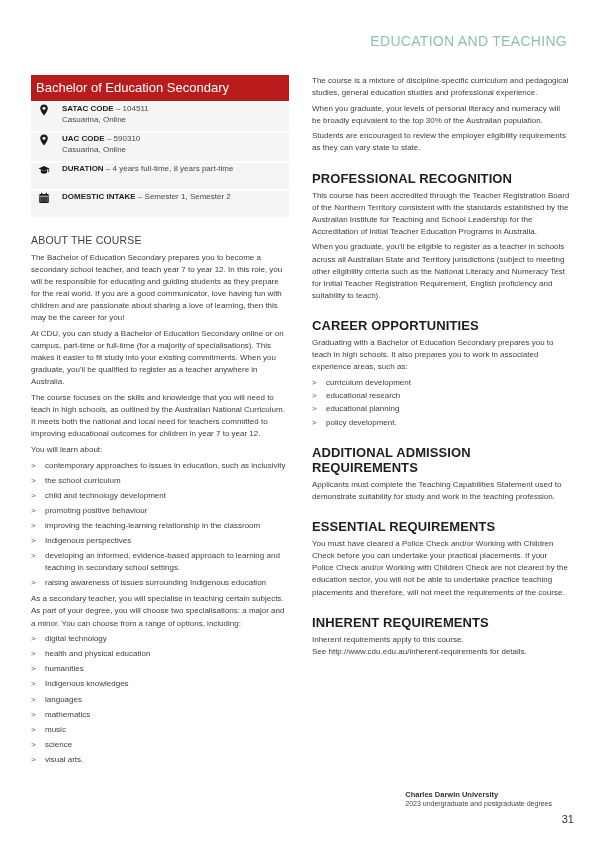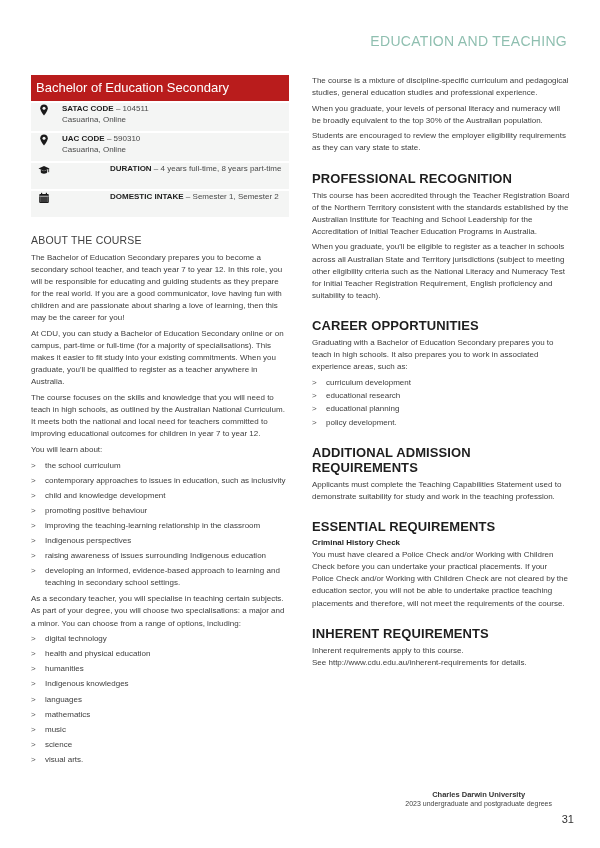--- a/index.html
+++ b/index.html
@@ -19,21 +19,21 @@
   .info-title {
     background: #b91c1c; color: #ffffff;
     font-size: 13px; height: 26px; line-height: 26px;
     padding-left: 5px; margin-bottom: 2px;
   }
   .info-row {
     background: #f4f5f4; display: flex; 
     padding: 0 6px; margin-bottom: 2px;
   }
   .info-row.two-line { height: 28px; }
-  .info-row.one-line { height: 26px; gap: 48px; }
+  .info-row.one-line { height: 26px; }
   .info-row .icon { width: 14px; height: 14px; display: flex; align-items: center; justify-content: center; margin-right: 11px; flex-shrink: 0; }
   .info-row .icon svg { width: 12px; height: 12px; }
   .info-text { font-size: 8px; line-height: 11px; color: #4a4a4a; }
   .info-text b { font-weight: bold; color: #1e1e1e; }
 
   .section-head-light {
     font-size: 10.5px; color: #3e3e3e; letter-spacing: 0.2px;
     margin-top: 17px; margin-bottom: 6px;
   }
   .section-head {
@@ -48,21 +48,21 @@
   ul.chev li {
     position: relative; font-size: 8px; line-height: 12.1px; color: #3e3e3e;
     padding-left: 14px; margin-bottom: 3px;
   }
   ul.chev li::before {
     content: ">"; position: absolute; left: 0; top: 0; color: #555;
   }
   ul.chev.tight li { margin-bottom: 1.3px; }
 
   .footer {
-    position: absolute; top: 790px; right: 48px; text-align: center;
+    position: absolute; top: 790px; right: 48px; text-align: left;
   }
   .footer .uni { font-size: 7.5px; font-weight: bold; color: #333; line-height: 9px; }
   .footer .sub { font-size: 7px; color: #444; line-height: 9px; }
   .page-num {
     position: absolute; top: 813px; right: 26px;
     font-size: 11px; color: #333;
   }
 </style>
 </head>
 <body>
@@ -129,28 +129,28 @@
     </div>
   </div>
 
   <div class="section-head-light">ABOUT THE COURSE</div>
   <p>The Bachelor of Education Secondary prepares you to become a secondary school teacher, and teach year 7 to year 12. In this role, you will be responsible for educating and guiding students as they prepare for the real world. If you are a good communicator, love having fun with children and are passionate about sharing a love of learning, then this may be the career for you!</p>
   <p>At CDU, you can study a Bachelor of Education Secondary online or on campus, part-time or full-time (for a majority of specialisations). This makes it easier to fit study into your existing commitments. When you graduate, you'll be qualified to register as a teacher anywhere in Australia.</p>
   <p>The course focuses on the skills and knowledge that you will need to teach in high schools, as outlined by the Australian National Curriculum. It meets both the national and local need for teachers committed to improving educational outcomes for children in year 7 to year 12.</p>
   <p>You will learn about:</p>
 
   <ul class="chev">
+    <li>contemporary approaches to issues in education, such as inclusivity</li>
     <li>the school curriculum</li>
-    <li>contemporary approaches to issues in education, such as inclusivity</li>
-    <li>child and knowledge development</li>
+    <li>child and technology development</li>
     <li>promoting positive behaviour</li>
     <li>improving the teaching-learning relationship in the classroom</li>
     <li>Indigenous perspectives</li>
+    <li>developing an informed, evidence-based approach to learning and teaching in secondary school settings.</li>
     <li>raising awareness of issues surrounding Indigenous education</li>
-    <li>developing an informed, evidence-based approach to learning and teaching in secondary school settings.</li>
   </ul>
 
   <p>As a secondary teacher, you will specialise in teaching certain subjects. As part of your degree, you will choose two specialisations: a major and a minor. You can choose from a range of options, including:</p>
 
   <ul class="chev">
     <li>digital technology</li>
     <li>health and physical education</li>
     <li>humanities</li>
     <li>Indigenous knowledges</li>
     <li>languages</li>
@@ -176,21 +176,20 @@
     <li>curriculum development</li>
     <li>educational research</li>
     <li>educational planning</li>
     <li>policy development.</li>
   </ul>
 
   <div class="section-head">ADDITIONAL ADMISSION REQUIREMENTS</div>
   <p>Applicants must complete the Teaching Capabilities Statement used to demonstrate suitability for study and work in the teaching profession.</p>
 
   <div class="section-head">ESSENTIAL REQUIREMENTS</div>
-  <div class="sub-head">Criminal History Check</div>
   <p>You must have cleared a Police Check and/or Working with Children Check before you can undertake your practical placements. If your Police Check and/or Working with Children Check are not cleared by the education sector, you will not be able to undertake practice teaching placements and therefore, will not meet the requirements of the course.</p>
 
   <div class="section-head">INHERENT REQUIREMENTS</div>
   <p>
     <span>Inherent requirements apply to this course.</span><br>
     <span>See </span><span>http://www.cdu.edu.au/inherent-requirements</span><span> for details.</span>
   </p>
 </div>
 
 <div class="footer">

